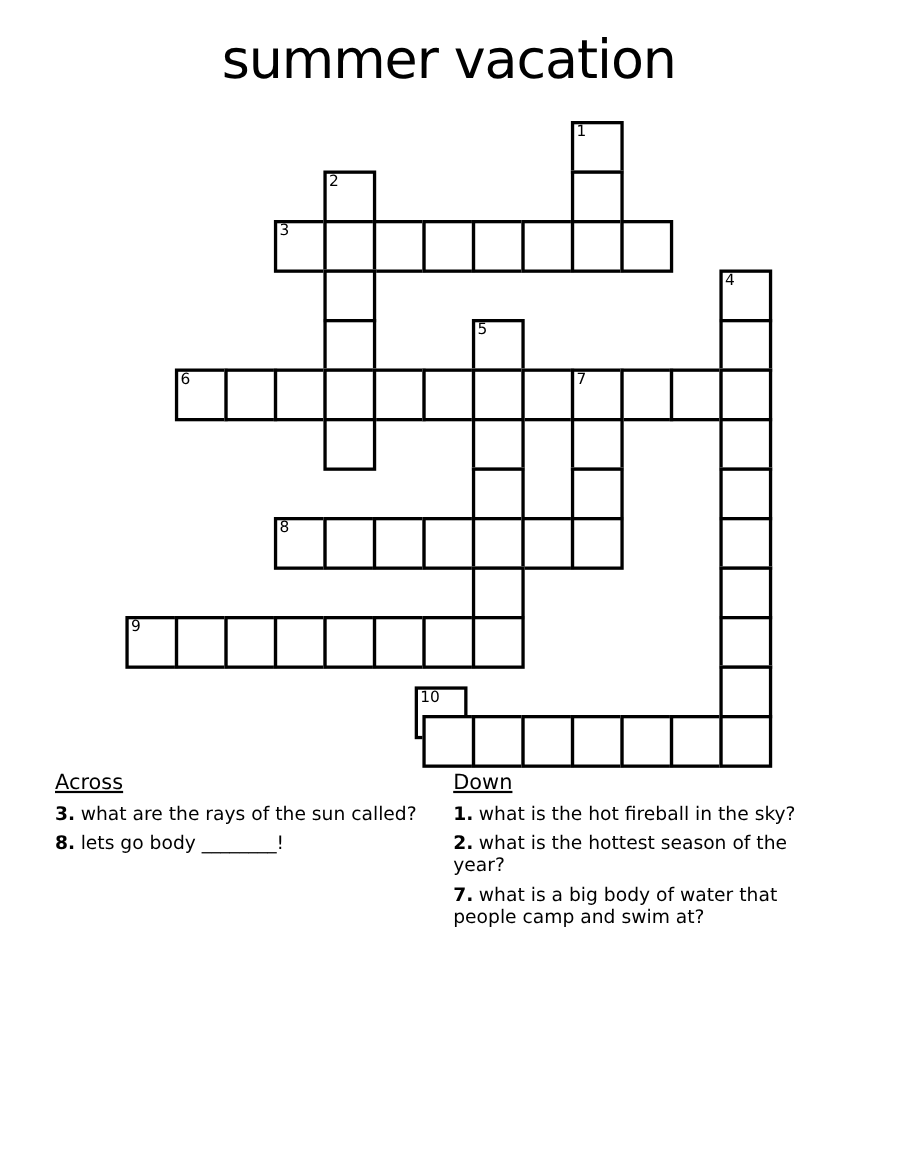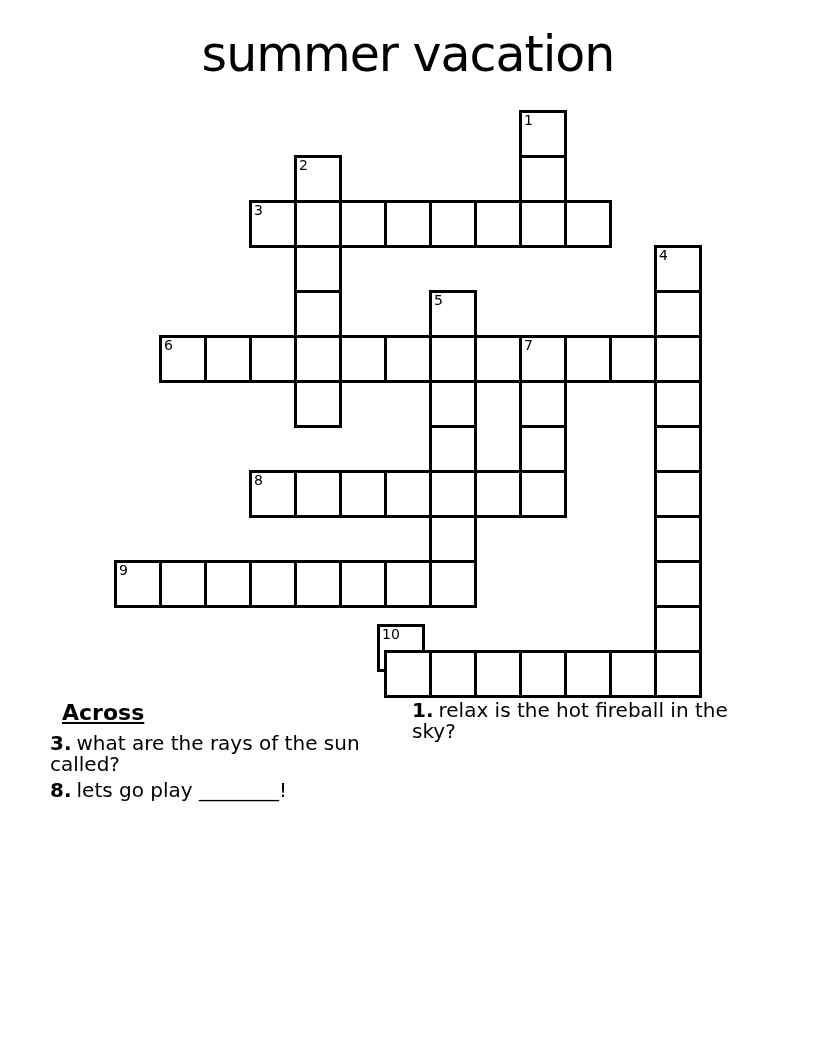--- a/index.html
+++ b/index.html
@@ -59,29 +59,29 @@
     top: 700px;
     width: 345px;
   }
   .clues-down {
     position: absolute;
     left: 412px;
     top: 700px;
     width: 322px;
   }
   .clue-heading {
-    font-size: 22px;
-    font-weight: bold;
+    font-size: 19px;
+    font-weight: normal;
     text-decoration: underline;
     text-decoration-thickness: 2px;
     text-underline-offset: 2px;
-    margin: 0 0 8px 12px;
+    margin: 0 0 8px 0;
   }
   .clue {
-    font-size: 20px;
+    font-size: 17px;
     line-height: 20.5px;
     margin: 0 0 6px 0;
   }
   .clue .num {
     font-weight: bold;
     margin-right: 5px;
   }
 </style>
 </head>
 <body>
@@ -170,18 +170,21 @@
     <div class="cell" style="left: 360px; top: 540px;"></div>
     <div class="cell" style="left: 405px; top: 540px;"></div>
     <div class="cell" style="left: 450px; top: 540px;"></div>
     <div class="cell" style="left: 495px; top: 540px;"></div>
     <div class="cell" style="left: 540px; top: 540px;"></div>
   </div>
 
 <div class="clues-across">
   <h2 class="clue-heading">Across</h2>
   <p class="clue"><span class="num">3.</span><span>what are the rays of the sun called?</span></p>
-  <p class="clue"><span class="num">8.</span><span>lets go play ________!</span></p>
+  <p class="clue"><span class="num">8.</span><span>lets go body ________!</span></p>
 </div>
 
 <div class="clues-down">
-  <p class="clue"><span class="num">1.</span><span>relax is the hot fireball in the sky?</span></p>
+  <h2 class="clue-heading">Down</h2>
+  <p class="clue"><span class="num">1.</span><span>what is the hot fireball in the sky?</span></p>
+  <p class="clue"><span class="num">2.</span><span>what is the hottest season of the year?</span></p>
+  <p class="clue"><span class="num">7.</span><span>what is a big body of water that people camp and swim at?</span></p>
 </div>
 
 </body></html>

